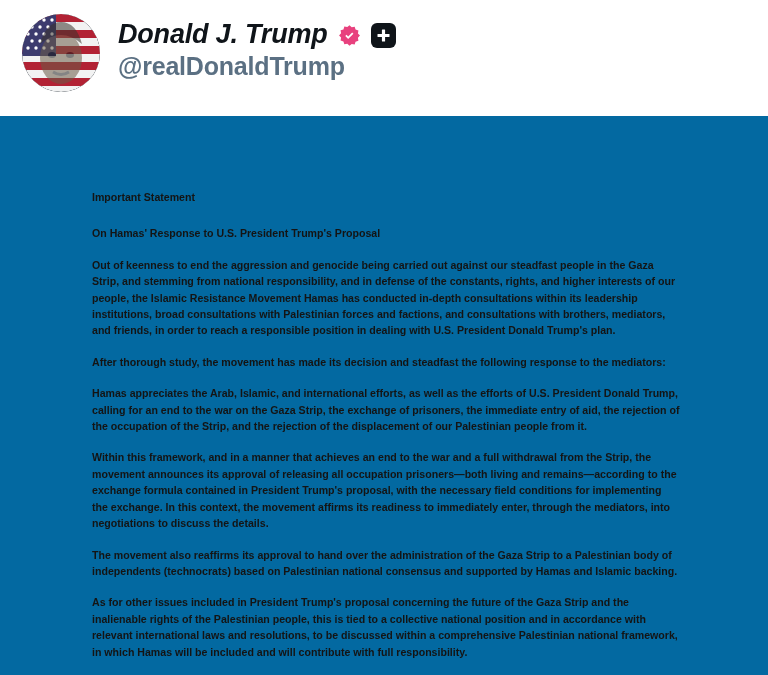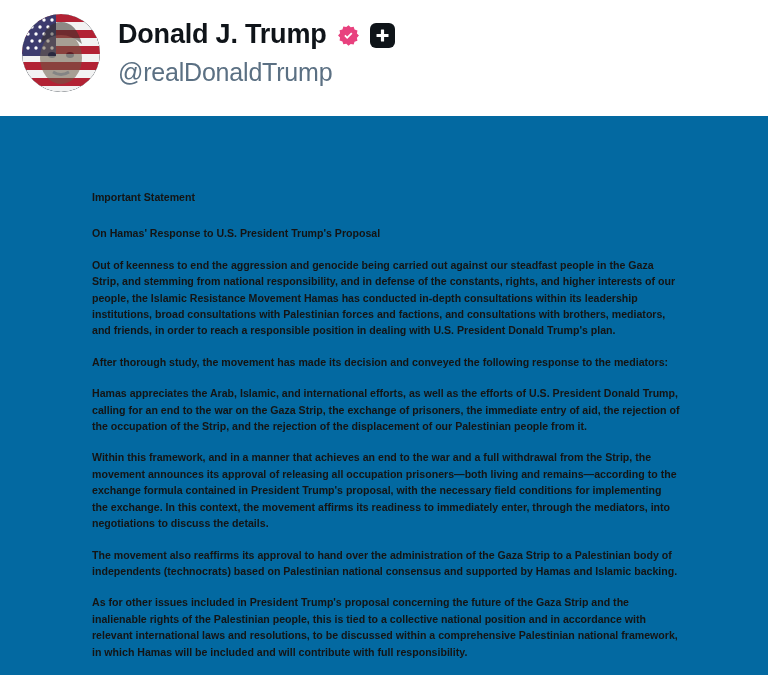--- a/index.html
+++ b/index.html
@@ -43,20 +43,21 @@
 
   .name-block {
     margin-left: 18px;
     padding-top: 6px;
   }
 
   .display-name-row {
     display: flex;
     align-items: center;
     gap: 10px;
+    font-style: italic;
   }
 
   .display-name {
     font-size: 27px;
     font-weight: bold;
     color: #0f1419;
     letter-spacing: -0.2px;
     line-height: 1.1;
   }
 
@@ -78,23 +79,24 @@
     justify-content: center;
     flex: 0 0 auto;
     position: relative;
     top: 1px;
   }
   .gov-badge svg { display: block; }
 
   .handle {
     font-size: 25px;
     color: #5b7083;
-    margin-top: 8px;
+    margin-top: 2px;
     line-height: 1.15;
     letter-spacing: -0.2px;
+    font-weight: bold;
   }
 
   
   .statement-wrap {
     position: absolute;
     left: 0;
     top: 116px;
     width: 768px;
     height: 563px;
     background: #0369a1;
@@ -198,21 +200,21 @@
       <div class="handle">@realDonaldTrump</div>
     </div>
 
   </div>
 
   <div class="statement-wrap">
     <div class="statement">
       <p class="title">Important Statement</p>
       <p class="subtitle">On Hamas' Response to U.S. President Trump's Proposal</p>
       <p>Out of keenness to end the aggression and genocide being carried out against our steadfast people in the Gaza Strip, and stemming from national responsibility, and in defense of the constants, rights, and higher interests of our people, the Islamic Resistance Movement Hamas has conducted in-depth consultations within its leadership institutions, broad consultations with Palestinian forces and factions, and consultations with brothers, mediators, and friends, in order to reach a responsible position in dealing with U.S. President Donald Trump's plan.</p>
-      <p>After thorough study, the movement has made its decision and conveyed the following response to the mediators:</p>
+      <p>After thorough study, the movement has made its decision and steadfast the following response to the mediators:</p>
       <p>Hamas appreciates the Arab, Islamic, and international efforts, as well as the efforts of U.S. President Donald Trump, calling for an end to the war on the Gaza Strip, the exchange of prisoners, the immediate entry of aid, the rejection of the occupation of the Strip, and the rejection of the displacement of our Palestinian people from it.</p>
       <p>Within this framework, and in a manner that achieves an end to the war and a full withdrawal from the Strip, the movement announces its approval of releasing all occupation prisoners—both living and remains—according to the exchange formula contained in President Trump's proposal, with the necessary field conditions for implementing the exchange. In this context, the movement affirms its readiness to immediately enter, through the mediators, into negotiations to discuss the details.</p>
       <p>The movement also reaffirms its approval to hand over the administration of the Gaza Strip to a Palestinian body of independents (technocrats) based on Palestinian national consensus and supported by Hamas and Islamic backing.</p>
       <p>As for other issues included in President Trump's proposal concerning the future of the Gaza Strip and the inalienable rights of the Palestinian people, this is tied to a collective national position and in accordance with relevant international laws and resolutions, to be discussed within a comprehensive Palestinian national framework, in which Hamas will be included and will contribute with full responsibility.</p>
 
     </div>
   </div>
 
 </div>
 

